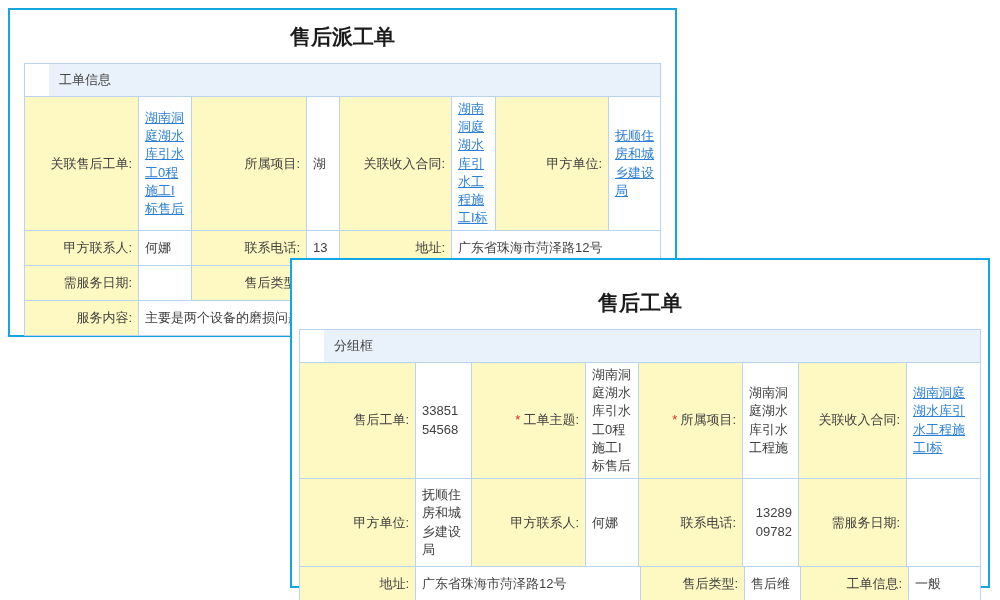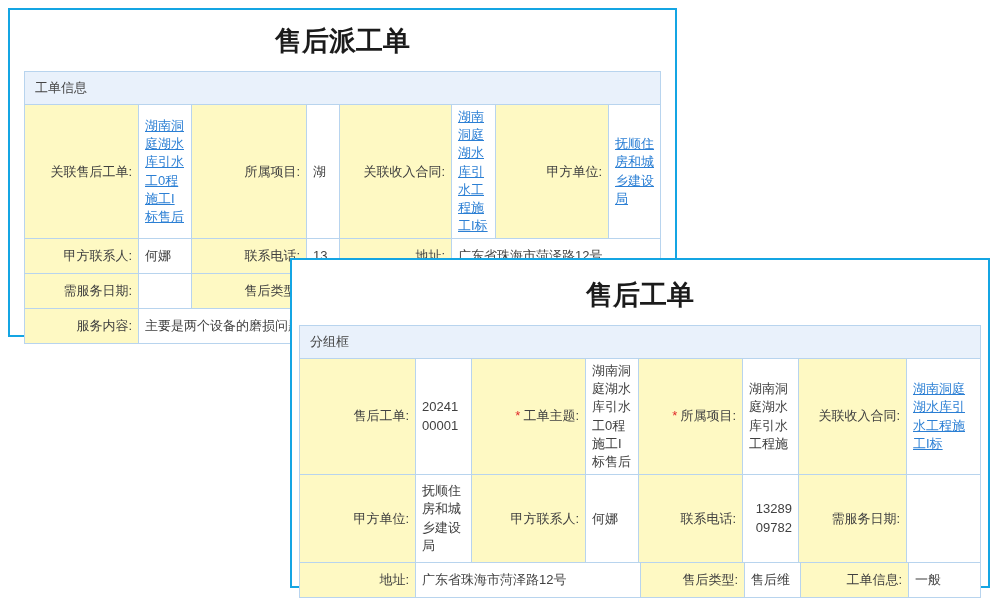--- a/index.html
+++ b/index.html
@@ -1,22 +1,22 @@
 <!DOCTYPE html>
 <html><head>
 <meta charset="utf-8">
 <style>
   html,body{margin:0;padding:0;background:#ffffff;width:1000px;height:600px;
     font-family:"Liberation Sans","DejaVu Sans",sans-serif;}
   .win{position:absolute;background:#ffffff;border:2px solid #14a5e3;box-sizing:border-box;}
   #back-win{left:8px;top:8px;width:669px;height:329px;padding:0 14px;z-index:1;}
-  #front-win{left:290px;top:258px;width:700px;height:330px;padding:4px 7px;z-index:2;}
-  .win-title{text-align:center;font-size:27px;font-weight:bold;color:#1b1b1b;margin:13px 0 12px;}
+  #front-win{left:290px;top:258px;width:700px;height:330px;padding:16px 7px;z-index:2;}
+  .win-title{text-align:center;font-size:21px;font-weight:bold;color:#1b1b1b;margin:13px 0 12px;}
   .tbl{border:1px solid #b8d4ee;box-sizing:border-box;}
-  .section-hdr{background:#e9f1fb;padding:7px 10px;font-size:13px;color:#444444;}
+  .section-hdr{background:#e9f1fb;padding:7px 10px;font-size:13px;color:#444444;margin-left:24px;}
   .row{display:flex;border-top:1px solid #b8d4ee;align-items:stretch;}
   .cell{padding:3px 6px;border-left:1px solid #b8d4ee;display:flex;align-items:center;
     font-size:13px;color:#404040;line-height:1.4;box-sizing:border-box;min-width:0;}
   .cell:first-child{border-left:none;}
   .cell.label{background:#fef9c3;justify-content:flex-end;text-align:right;}
   .cell.value,.cell.link{background:#ffffff;text-align:left;word-break:break-all;}
   .star{color:#e02a2a;margin-right:3px;}
   a.lnk{color:#2b7fd4;text-decoration:underline;cursor:pointer;word-break:break-all;}
   #back-rows .row + .row{min-height:34px;}
   #front-rows .row:nth-child(2){min-height:87px;}
@@ -68,21 +68,21 @@
   </div>
 </div>
 
 <div class="win" id="front-win">
   <div class="win-title">售后工单</div>
   <div class="tbl">
     <div class="section-hdr">分组框</div>
     <div id="front-rows">
         <div class="row">
           <div class="cell label" style="flex: 0 0 115px;">售后工单:</div>
-          <div class="cell value" style="flex: 0 0 56px;">2024100001</div>
+          <div class="cell value" style="flex: 0 0 56px;">3385154568</div>
           <div class="cell label" style="flex: 0 0 114px;"><span class="star">*</span>工单主题:</div>
           <div class="cell value" style="flex: 0 0 53px;">湖南洞庭湖水库引水工0程施工I标售后</div>
           <div class="cell label" style="flex: 0 0 104px;"><span class="star">*</span>所属项目:</div>
           <div class="cell value" style="flex: 0 0 56px;">湖南洞庭湖水库引水工程施</div>
           <div class="cell label" style="flex: 0 0 108px;">关联收入合同:</div>
           <div class="cell link" style="flex: 1 1 0px;">
             <a class="lnk">湖南洞庭湖水库引水工程施工I标</a>
           </div>
         </div>
         <div class="row">

